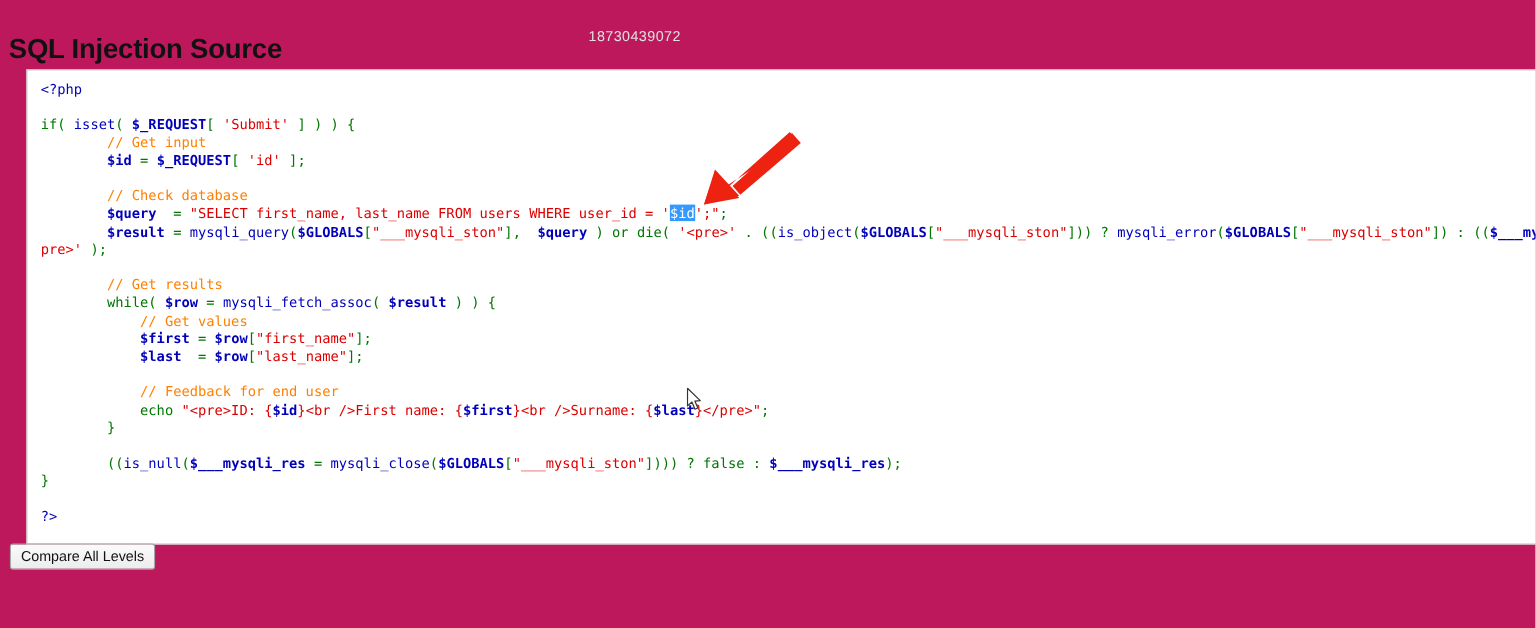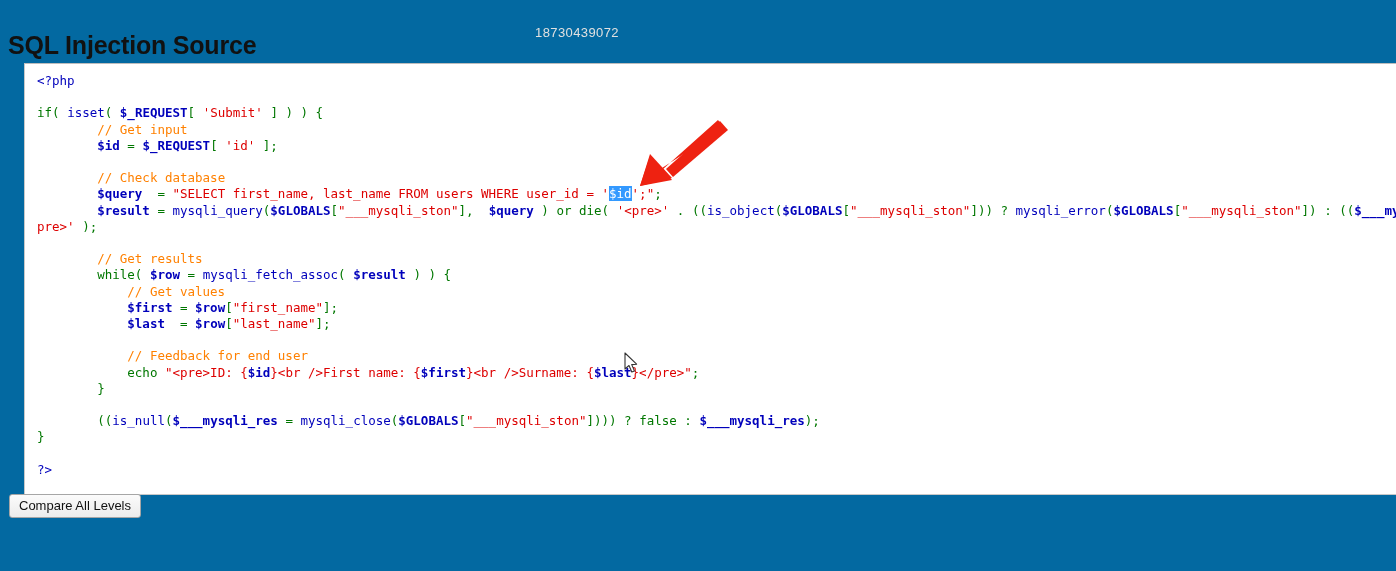--- a/index.html
+++ b/index.html
@@ -6,21 +6,21 @@
   html, body {
     margin: 0; padding: 0;
     width: 1396px; height: 571px;
     background: #e9e9e9;
     font-family: "Liberation Sans", sans-serif;
     overflow: hidden;
   }
   #page {
     position: relative;
     width: 1396px; height: 571px;
-    background: #0369a1;
+    background: #be185d;
   }
   
   #page-title {
     position: absolute;
     left: 8px; top: 14px;
     font-size: 25px;
     font-weight: bold;
     color: #111111;
     letter-spacing: -0.2px;
     font-family: "Liberation Sans", sans-serif;

